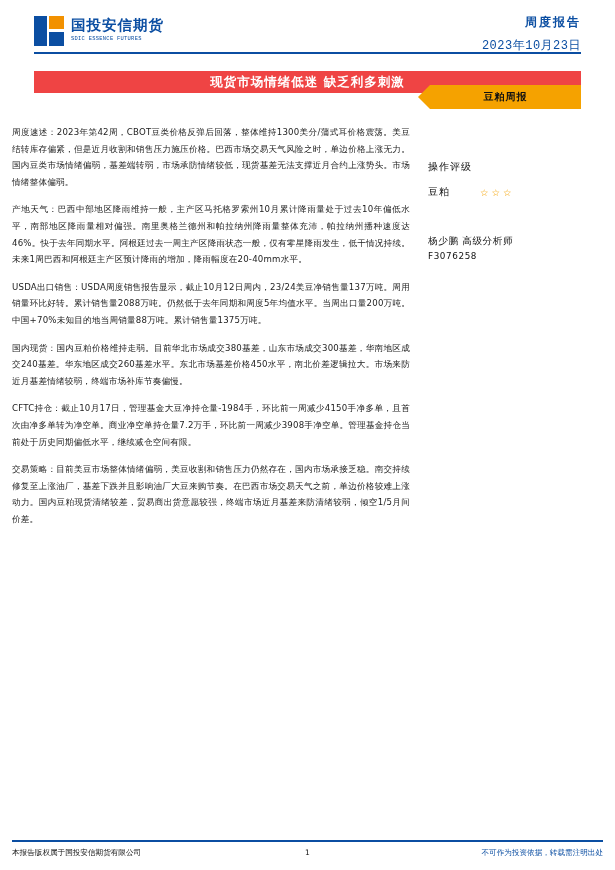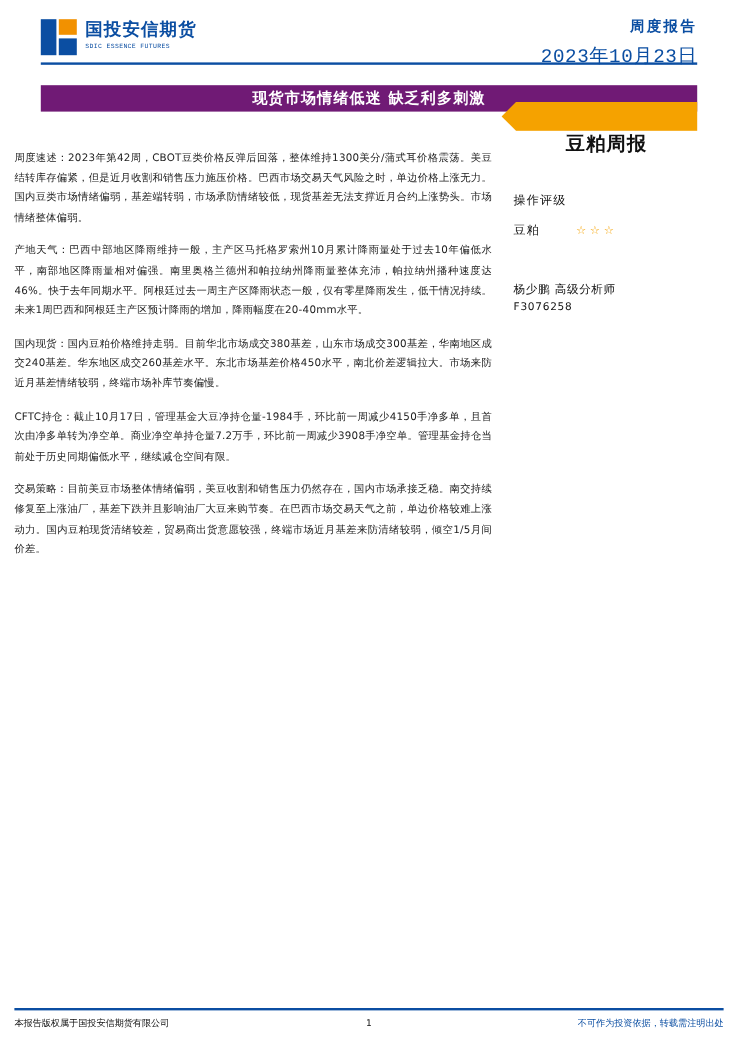--- a/index.html
+++ b/index.html
@@ -18,32 +18,32 @@
   .logo-wrap{position:absolute;left:34px;top:16px;display:flex;align-items:center;}
   .logo-mark{width:30px;height:30px;position:relative;margin-right:7px;}
   .logo-mark .sq1{position:absolute;left:0;top:0;width:13px;height:30px;background:#0b4ea2;}
   .logo-mark .sq2{position:absolute;left:15px;top:0;width:15px;height:13px;background:#f29100;}
   .logo-mark .sq3{position:absolute;left:15px;top:16px;width:15px;height:14px;background:#0b4ea2;}
   .logo-text{line-height:1.05;}
   .logo-cn{font-size:14.5px;font-weight:bold;color:#0b4ea2;letter-spacing:1px;}
   .logo-en{font-size:5.4px;color:#0b4ea2;letter-spacing:.3px;margin-top:3px;}
   .hdr-right{position:absolute;right:34px;top:14px;text-align:right;}
   .hdr-title{font-size:12px;font-weight:bold;color:#0b4ea2;letter-spacing:2px;}
-  .hdr-date{font-size:16px;color:#0b4ea2;margin-top:6px;letter-spacing:.5px;}
+  .hdr-date{font-size:12px;color:#0b4ea2;margin-top:6px;letter-spacing:.5px;}
   .hdr-rule{position:absolute;left:34px;top:52px;width:547px;height:2px;background:#0b4ea2;}
 
   
-  .title-band{position:absolute;left:34px;top:71px;width:547px;height:22px;background:#701a75;}
+  .title-band{position:absolute;left:34px;top:71px;width:547px;height:22px;background:#ef4444;}
   .title-band-txt{position:absolute;left:0;top:0;width:547px;height:22px;line-height:22px;
      text-align:center;color:#fff;font-size:12.5px;font-weight:bold;letter-spacing:1px;}
   .tag{position:absolute;left:430px;top:85px;width:151px;height:24px;background:#f5a200;}
   .tag:after{content:"";position:absolute;left:-12px;top:0;border-top:12px solid transparent;
      border-bottom:12px solid transparent;border-right:12px solid #f5a200;}
   .tag-txt{position:absolute;left:0;top:0;width:151px;height:24px;line-height:24px;text-align:center;
-     color:#111;font-size:16px;font-weight:bold;letter-spacing:1px;margin-top:23px;}
+     color:#111;font-size:10px;font-weight:bold;letter-spacing:1px;}
 
   
   .body-col{position:absolute;left:12px;top:124px;width:398px;}
   .para{font-size:8.6px;line-height:16.6px;color:#1c1c1c;text-align:justify;margin:0 0 11px 0;
         letter-spacing:.2px;}
 
   
   .side{position:absolute;left:428px;top:160px;width:175px;}
   .side-h{font-size:10px;font-weight:normal;color:#111;letter-spacing:1px;margin-bottom:11px;}
   .rating-row{display:flex;align-items:center;margin-bottom:36px;}
@@ -89,20 +89,21 @@
   <div class="title-band">
     <div class="title-band-txt">现货市场情绪低迷 缺乏利多刺激</div>
   </div>
   <div class="tag">
     <div class="tag-txt">豆粕周报</div>
   </div>
 
   <div class="body-col">
     <p class="para">周度速述：2023年第42周，CBOT豆类价格反弹后回落，整体维持1300美分/蒲式耳价格震荡。美豆结转库存偏紧，但是近月收割和销售压力施压价格。巴西市场交易天气风险之时，单边价格上涨无力。国内豆类市场情绪偏弱，基差端转弱，市场承防情绪较低，现货基差无法支撑近月合约上涨势头。市场情绪整体偏弱。</p>
     <p class="para">产地天气：巴西中部地区降雨维持一般，主产区马托格罗索州10月累计降雨量处于过去10年偏低水平，南部地区降雨量相对偏强。南里奥格兰德州和帕拉纳州降雨量整体充沛，帕拉纳州播种速度达46%。快于去年同期水平。阿根廷过去一周主产区降雨状态一般，仅有零星降雨发生，低干情况持续。未来1周巴西和阿根廷主产区预计降雨的增加，降雨幅度在20-40mm水平。</p>
+    <p class="para">USDA出口销售：USDA周度销售报告显示，截止10月12日周内，23/24美豆净销售量137万吨。周用销量环比好转。累计销售量2088万吨。仍然低于去年同期和周度5年均值水平。当周出口量200万吨。中国+70%未知目的地当周销量88万吨。累计销售量1375万吨。</p>
     <p class="para">国内现货：国内豆粕价格维持走弱。目前华北市场成交380基差，山东市场成交300基差，华南地区成交240基差。华东地区成交260基差水平。东北市场基差价格450水平，南北价差逻辑拉大。市场来防近月基差情绪较弱，终端市场补库节奏偏慢。</p>
     <p class="para">CFTC持仓：截止10月17日，管理基金大豆净持仓量-1984手，环比前一周减少4150手净多单，且首次由净多单转为净空单。商业净空单持仓量7.2万手，环比前一周减少3908手净空单。管理基金持仓当前处于历史同期偏低水平，继续减仓空间有限。</p>
     <p class="para">交易策略：目前美豆市场整体情绪偏弱，美豆收割和销售压力仍然存在，国内市场承接乏稳。南交持续修复至上涨油厂，基差下跌并且影响油厂大豆来购节奏。在巴西市场交易天气之前，单边价格较难上涨动力。国内豆粕现货清绪较差，贸易商出货意愿较强，终端市场近月基差来防清绪较弱，倾空1/5月间价差。</p>
   </div>
 
   <div class="side">
     <div class="side-h">操作评级</div>
     <div class="rating-row">
       <div class="rating-name">豆粕</div>
       <div class="stars">☆☆☆</div>

